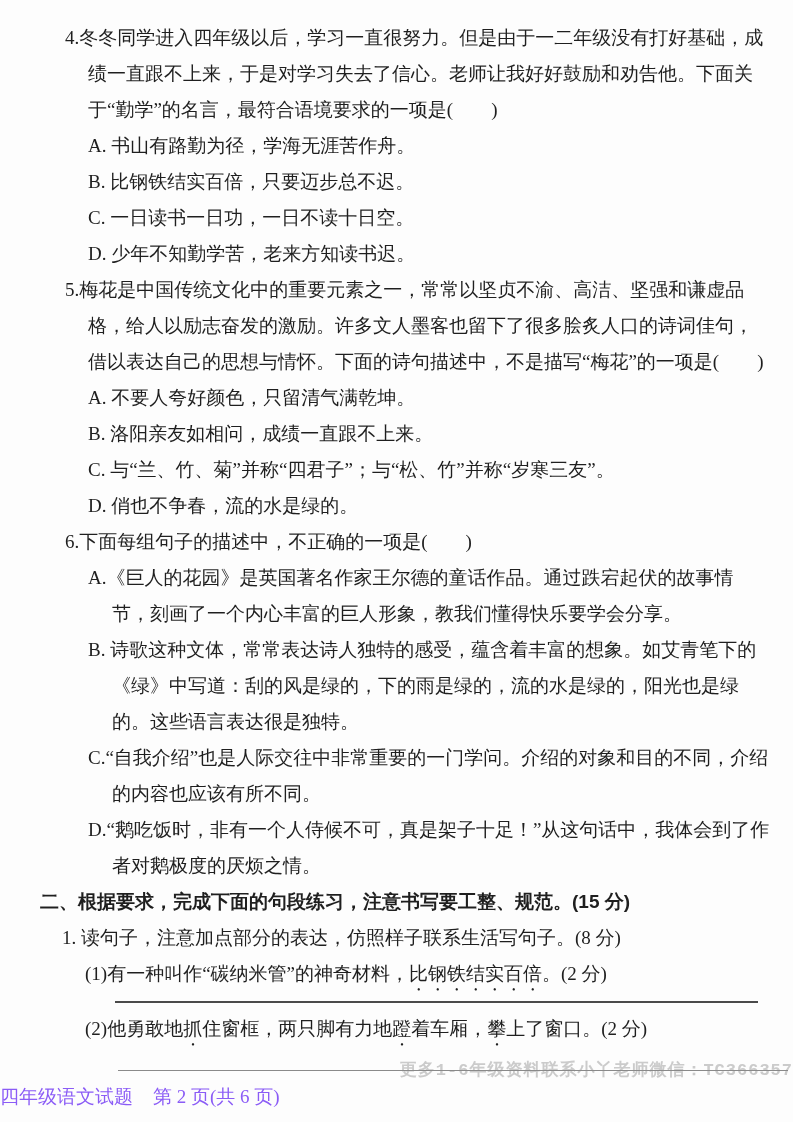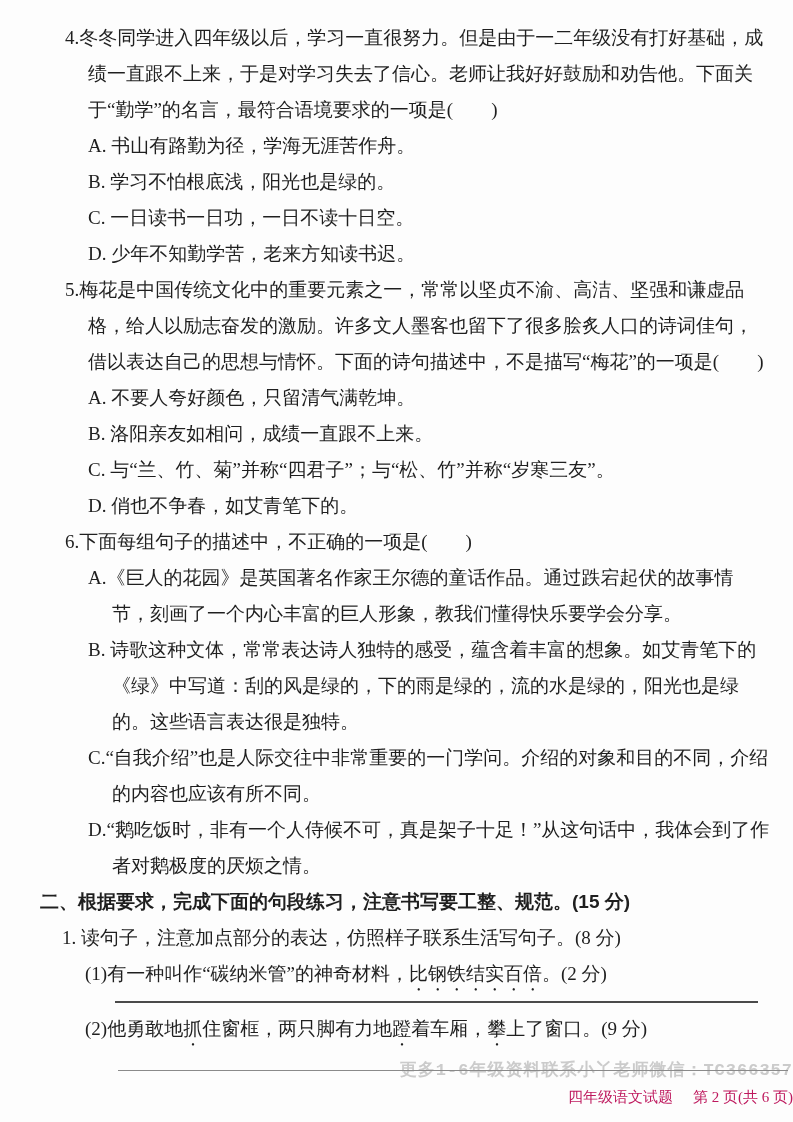--- a/index.html
+++ b/index.html
@@ -60,66 +60,66 @@
   }
   .footer-rule{
     position:absolute;
     top:1070px;left:118px;
     width:670px;height:0;
     border-top:1.5px solid #8a8a8a;
   }
   .page-footer{
     position:absolute;
     top:1082px;left:0;right:0;
-    text-align:right;
-    font-size:15px;
+    text-align:left;
+    font-size:19px;
     line-height:30px;
-    color:#be185d;
+    color:#8b5cf6;
   }
   .page-footer .gap{display:inline-block;width:20px;}
 </style>
 </head>
 <body>
 
 <div class="page">
   <div class="content">
 
     <section>
       <p class="stem">4.冬冬同学进入四年级以后，学习一直很努力。但是由于一二年级没有打好基础，成绩一直跟不上来，于是对学习失去了信心。老师让我好好鼓励和劝告他。下面关于“勤学”的名言，最符合语境要求的一项是(　　)</p>
       <p class="option">A. 书山有路勤为径，学海无涯苦作舟。</p>
-      <p class="option">B. 学习不怕根底浅，阳光也是绿的。</p>
+      <p class="option">B. 比钢铁结实百倍，只要迈步总不迟。</p>
       <p class="option">C. 一日读书一日功，一日不读十日空。</p>
       <p class="option">D. 少年不知勤学苦，老来方知读书迟。</p>
     </section>
 
     <section>
       <p class="stem">5.梅花是中国传统文化中的重要元素之一，常常以坚贞不渝、高洁、坚强和谦虚品格，给人以励志奋发的激励。许多文人墨客也留下了很多脍炙人口的诗词佳句，借以表达自己的思想与情怀。下面的诗句描述中，不是描写“梅花”的一项是(　　)</p>
       <p class="option">A. 不要人夸好颜色，只留清气满乾坤。</p>
       <p class="option">B. 洛阳亲友如相问，成绩一直跟不上来。</p>
       <p class="option">C. 与“兰、竹、菊”并称“四君子”；与“松、竹”并称“岁寒三友”。</p>
-      <p class="option">D. 俏也不争春，如艾青笔下的。</p>
+      <p class="option">D. 俏也不争春，流的水是绿的。</p>
     </section>
 
     <section>
       <p class="stem">6.下面每组句子的描述中，不正确的一项是(　　)</p>
       <p class="option">A.《巨人的花园》是英国著名作家王尔德的童话作品。通过跌宕起伏的故事情节，刻画了一个内心丰富的巨人形象，教我们懂得快乐要学会分享。</p>
       <p class="option">B. 诗歌这种文体，常常表达诗人独特的感受，蕴含着丰富的想象。如艾青笔下的《绿》中写道：刮的风是绿的，下的雨是绿的，流的水是绿的，阳光也是绿的。这些语言表达很是独特。</p>
       <p class="option">C.“自我介绍”也是人际交往中非常重要的一门学问。介绍的对象和目的不同，介绍的内容也应该有所不同。</p>
       <p class="option">D.“鹅吃饭时，非有一个人侍候不可，真是架子十足！”从这句话中，我体会到了作者对鹅极度的厌烦之情。</p>
     </section>
 
     <section>
       <p class="sec-title">二、根据要求，完成下面的句段练习，注意书写要工整、规范。(15 分)</p>
       <p class="exercise">1. 读句子，注意加点部分的表达，仿照样子联系生活写句子。(8 分)</p>
 
       <p class="sub-item"><span>(1)有一种叫作“碳纳米管”的神奇材料，</span><span class="em-dot">比钢铁结实百倍</span><span>。(2 分)</span></p>
 
       <div class="answer-line"></div>
 
-      <p class="sub-item"><span>(2)他勇敢地</span><span class="em-dot">抓</span><span>住窗框，两只脚有力地</span><span class="em-dot">蹬</span><span>着车厢，</span><span class="em-dot">攀</span><span>上了窗口。(9 分)</span></p>
+      <p class="sub-item"><span>(2)他勇敢地</span><span class="em-dot">抓</span><span>住窗框，两只脚有力地</span><span class="em-dot">蹬</span><span>着车厢，</span><span class="em-dot">攀</span><span>上了窗口。(2 分)</span></p>
     </section>
 
   </div>
 
   <div class="watermark">更多1-6年级资料联系小丫老师微信：TC366357</div>
   <div class="footer-rule"></div>
 
   <div class="page-footer">
     <span>四年级语文试题</span><span class="gap"></span><span>第 2 页(共 6 页)</span>
   </div>

